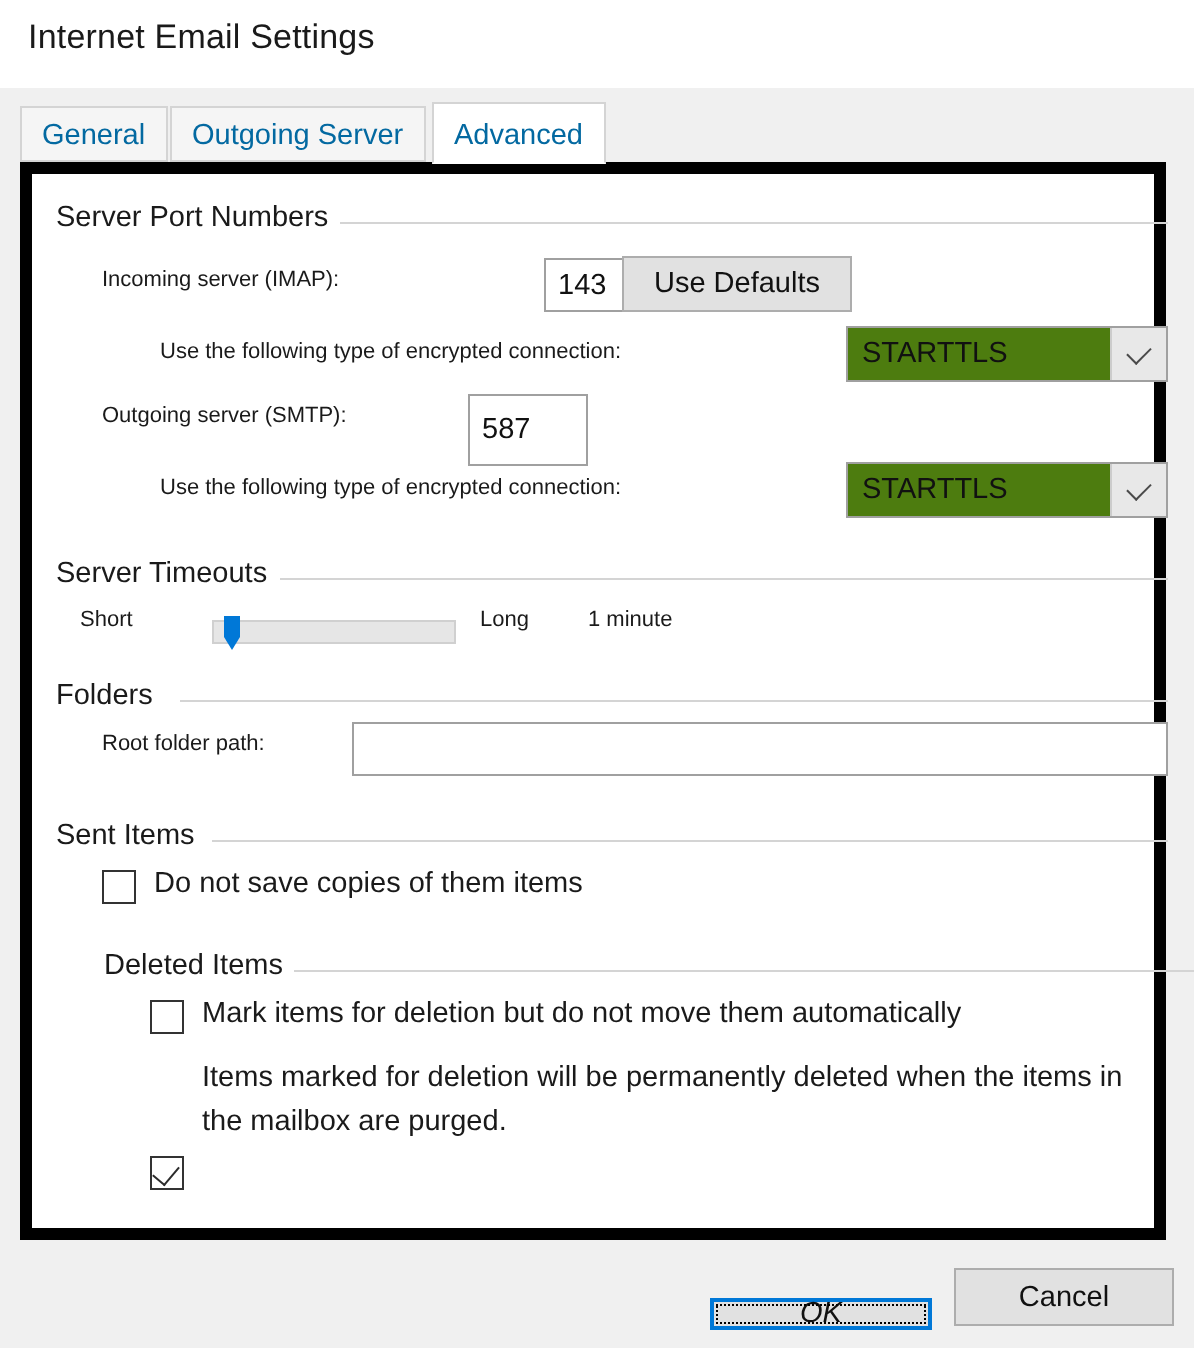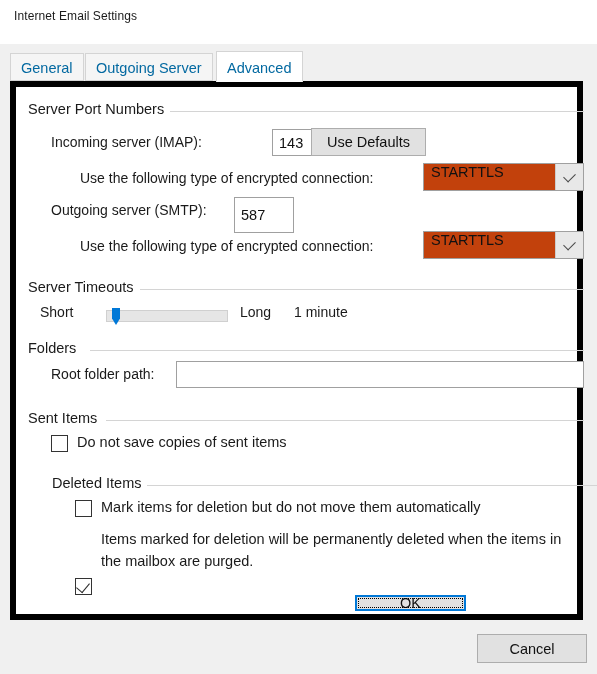--- a/index.html
+++ b/index.html
@@ -22,21 +22,21 @@
     position: absolute;
     left: 0; top: 0;
     width: 597px;
     height: 44px;
     background: #ffffff;
   }
   .titlebar .title {
     position: absolute;
     left: 14px;
     top: 9px;
-    font-size: 12px;
+    font-size: 17px;
     color: #1a1a1a;
     letter-spacing: 0.1px;
   }
 
   
   .tabstrip {
     position: absolute;
     left: 10px;
     top: 53px;
     height: 29px;
@@ -97,21 +97,21 @@
   .group-line {
     position: absolute;
     top: 10px;
     height: 1px;
     background: #d4d4d4;
   }
 
   
   .field-label {
     position: absolute;
-    font-size: 14px;
+    font-size: 11px;
     color: #1a1a1a;
     white-space: nowrap;
   }
   .textbox {
     position: absolute;
     box-sizing: border-box;
     border: 1px solid #a0a0a0;
     background: #ffffff;
     font-family: "Liberation Sans", sans-serif;
     font-size: 14.5px;
@@ -131,22 +131,23 @@
     text-align: center;
     cursor: default;
     white-space: nowrap;
   }
 
   
   .combo {
     position: absolute;
     box-sizing: border-box;
     border: 1px solid #a0a0a0;
-    background: #c2410c;
+    background: #4d7c0f;
     display: flex;
+    align-items: center;
   }
   .combo-value {
     flex: 1;
     padding-left: 7px;
     font-size: 14.5px;
     color: #111111;
     white-space: nowrap;
     overflow: hidden;
   }
   .combo-arrow {
@@ -300,39 +301,39 @@
 
     <div class="field-label" style="left:23px; top:26px;">Root folder path:</div>
     <input class="textbox" style="left: 148px; top: 21px; width: 408px; height: 27px;" value="">
   </div>
 
   <div class="group" style="left:12px; top:323px; width:556px; height:50px;">
     <div class="group-label">Sent Items</div>
     <div class="group-line" style="left:78px; width:478px;"></div>
 
     <div class="checkbox" style="left:23px; top:25px;"></div>
-    <div class="cb-text" style="left:49px; top:24px;">Do not save copies of sent items</div>
+    <div class="cb-text" style="left:49px; top:24px;">Do not save copies of them items</div>
   </div>
 
   <div class="group" style="left:12px; top:388px; width:556px; height:135px;margin-left:24px;">
     <div class="group-label">Deleted Items</div>
     <div class="group-line" style="left:95px; width:461px;"></div>
 
     <div class="checkbox" style="left:23px; top:25px;"></div>
     <div class="cb-text" style="left:49px; top:24px;">Mark items for deletion but do not move them automatically</div>
 
     <div class="helptext" style="left:49px; top:53px;">Items marked for deletion will be permanently deleted when the items in</div>
     <div class="helptext" style="left:49px; top:75px;">the mailbox are purged.</div>
 
     <div class="checkbox" style="left:23px; top:103px;">
       <span class="tick"></span>
     </div>
   </div>
 
 </div>
 
-<div class="footer-btn default" style="left:355px; top:595px; width:111px; height:16px;">
+<div class="footer-btn default" style="left:355px; top:649px; width:111px; height:16px;font-style:italic;">
   <span class="focus-ring"></span>
   <span>OK</span>
 </div>
 <div class="footer-btn" style="left:477px; top:634px; width:110px; height:29px;">
   <span>Cancel</span>
 </div>
 
 </body></html>

